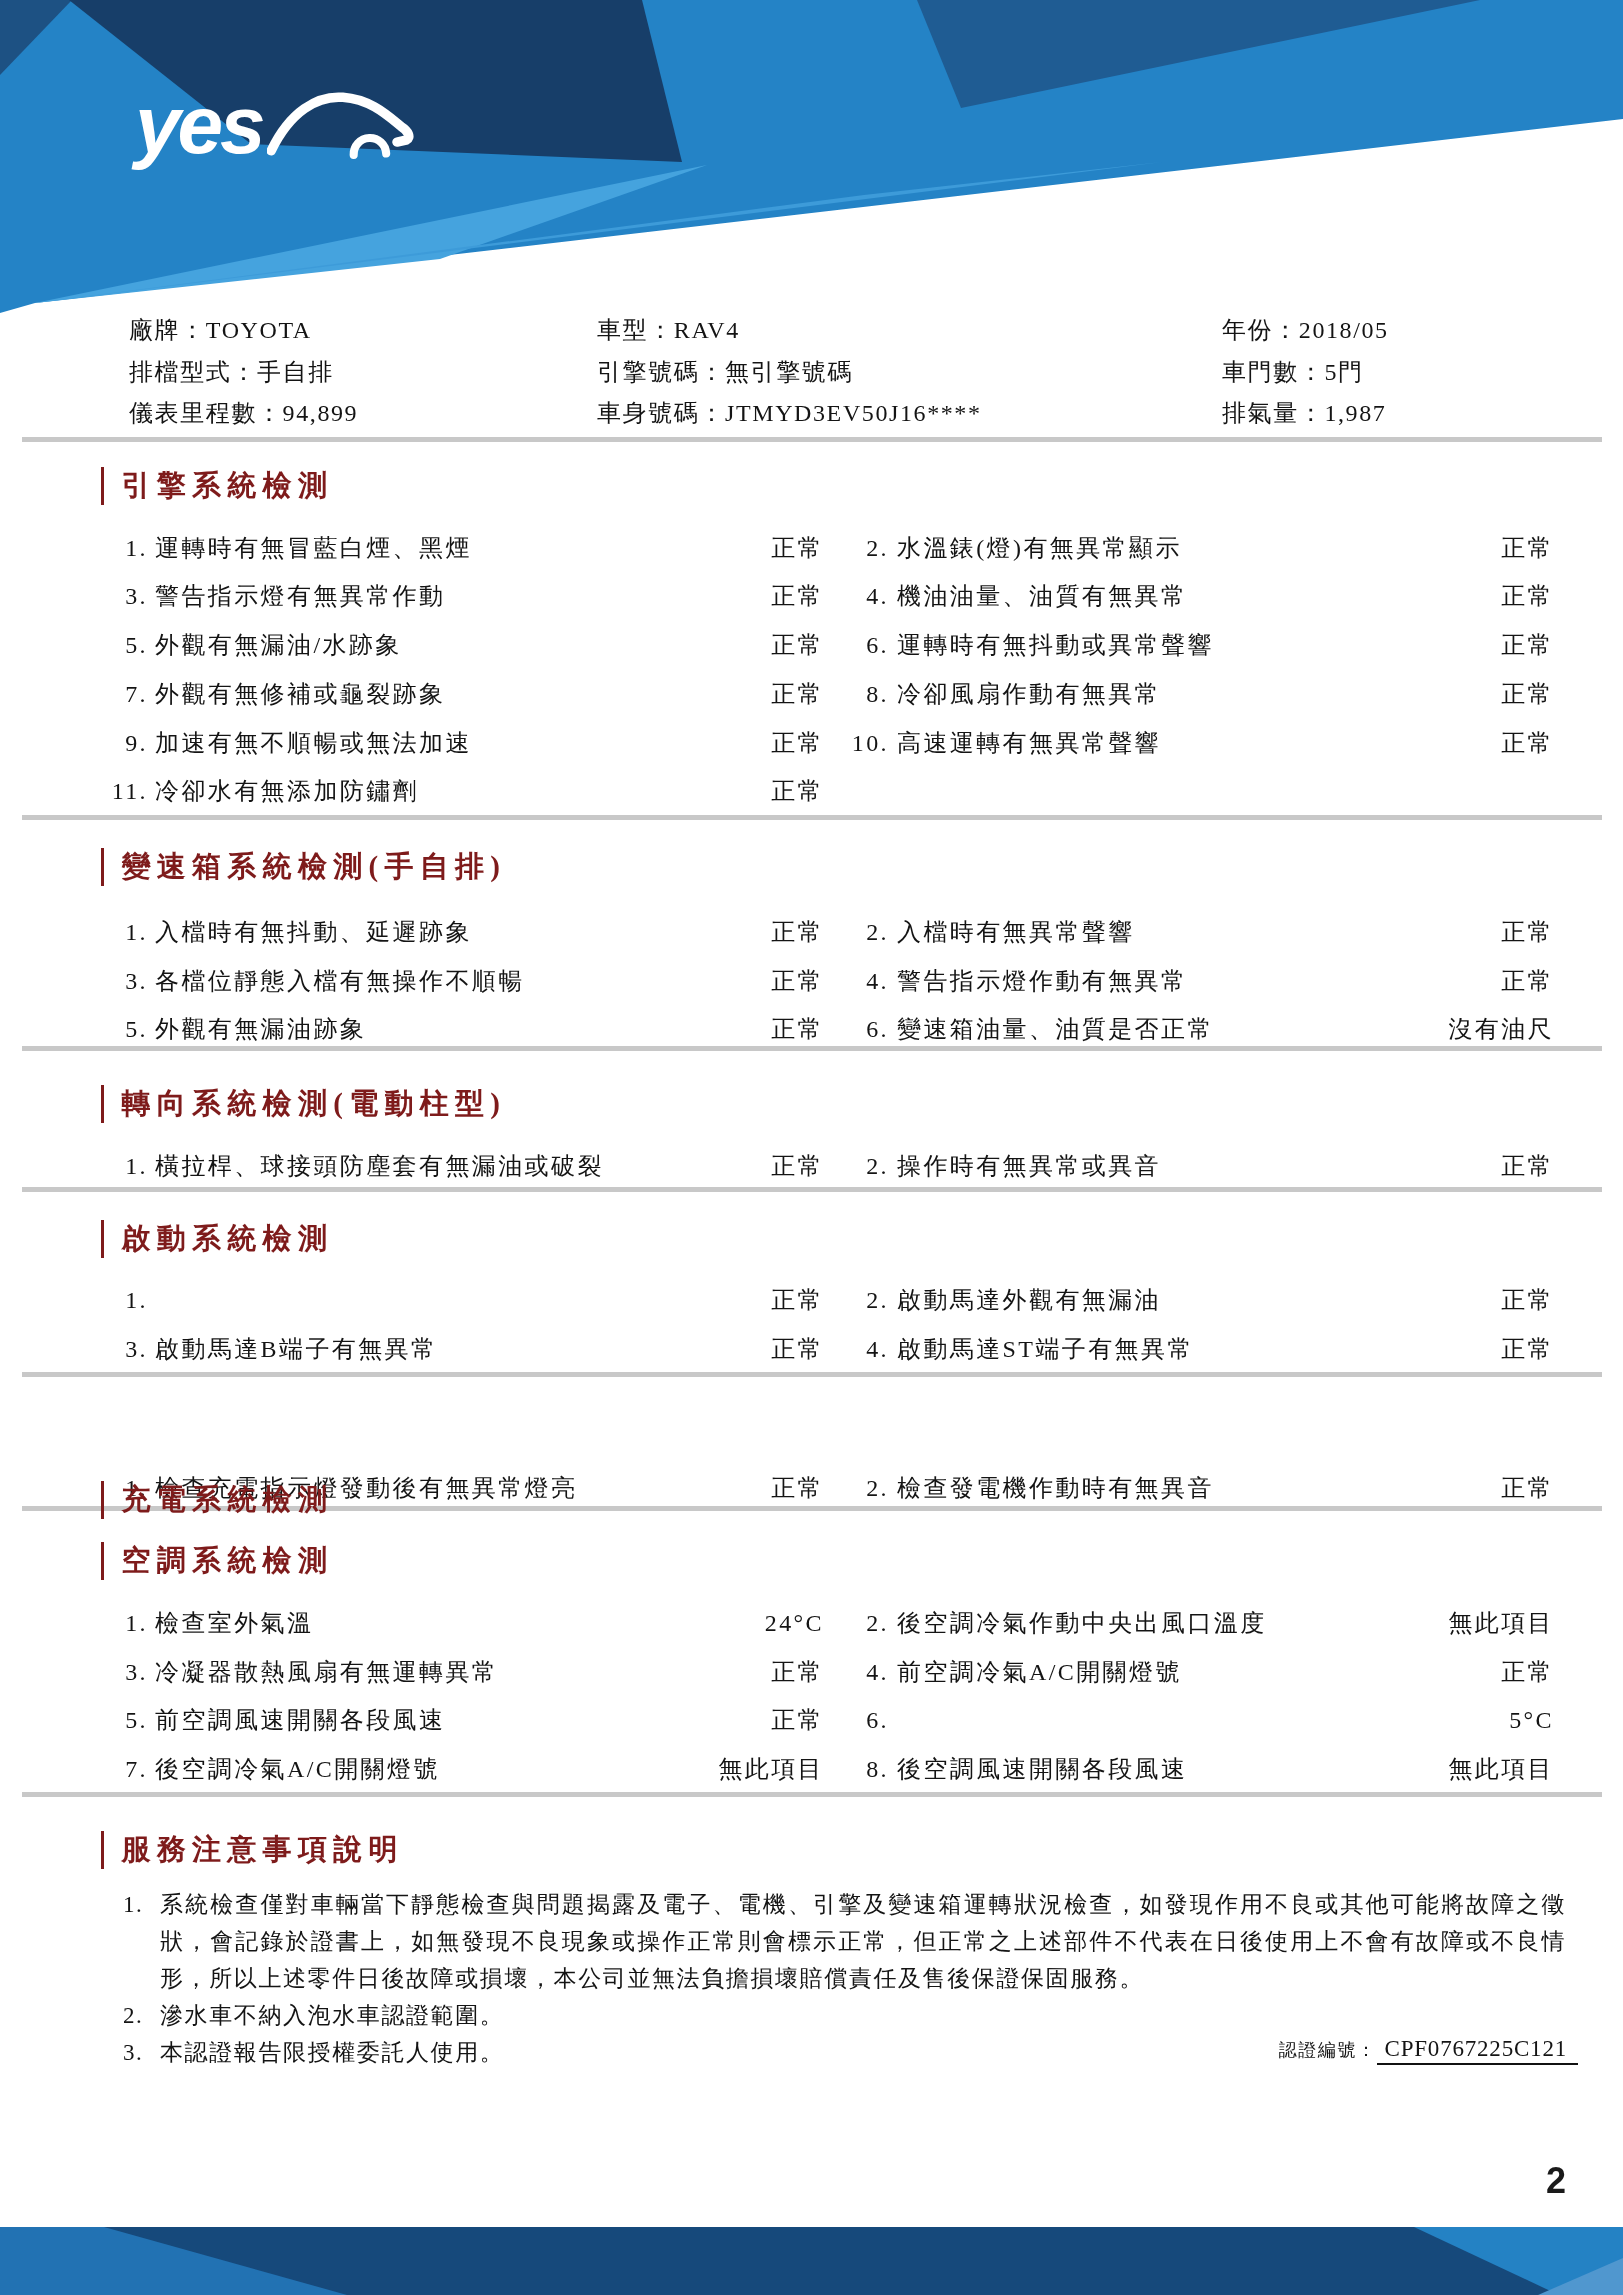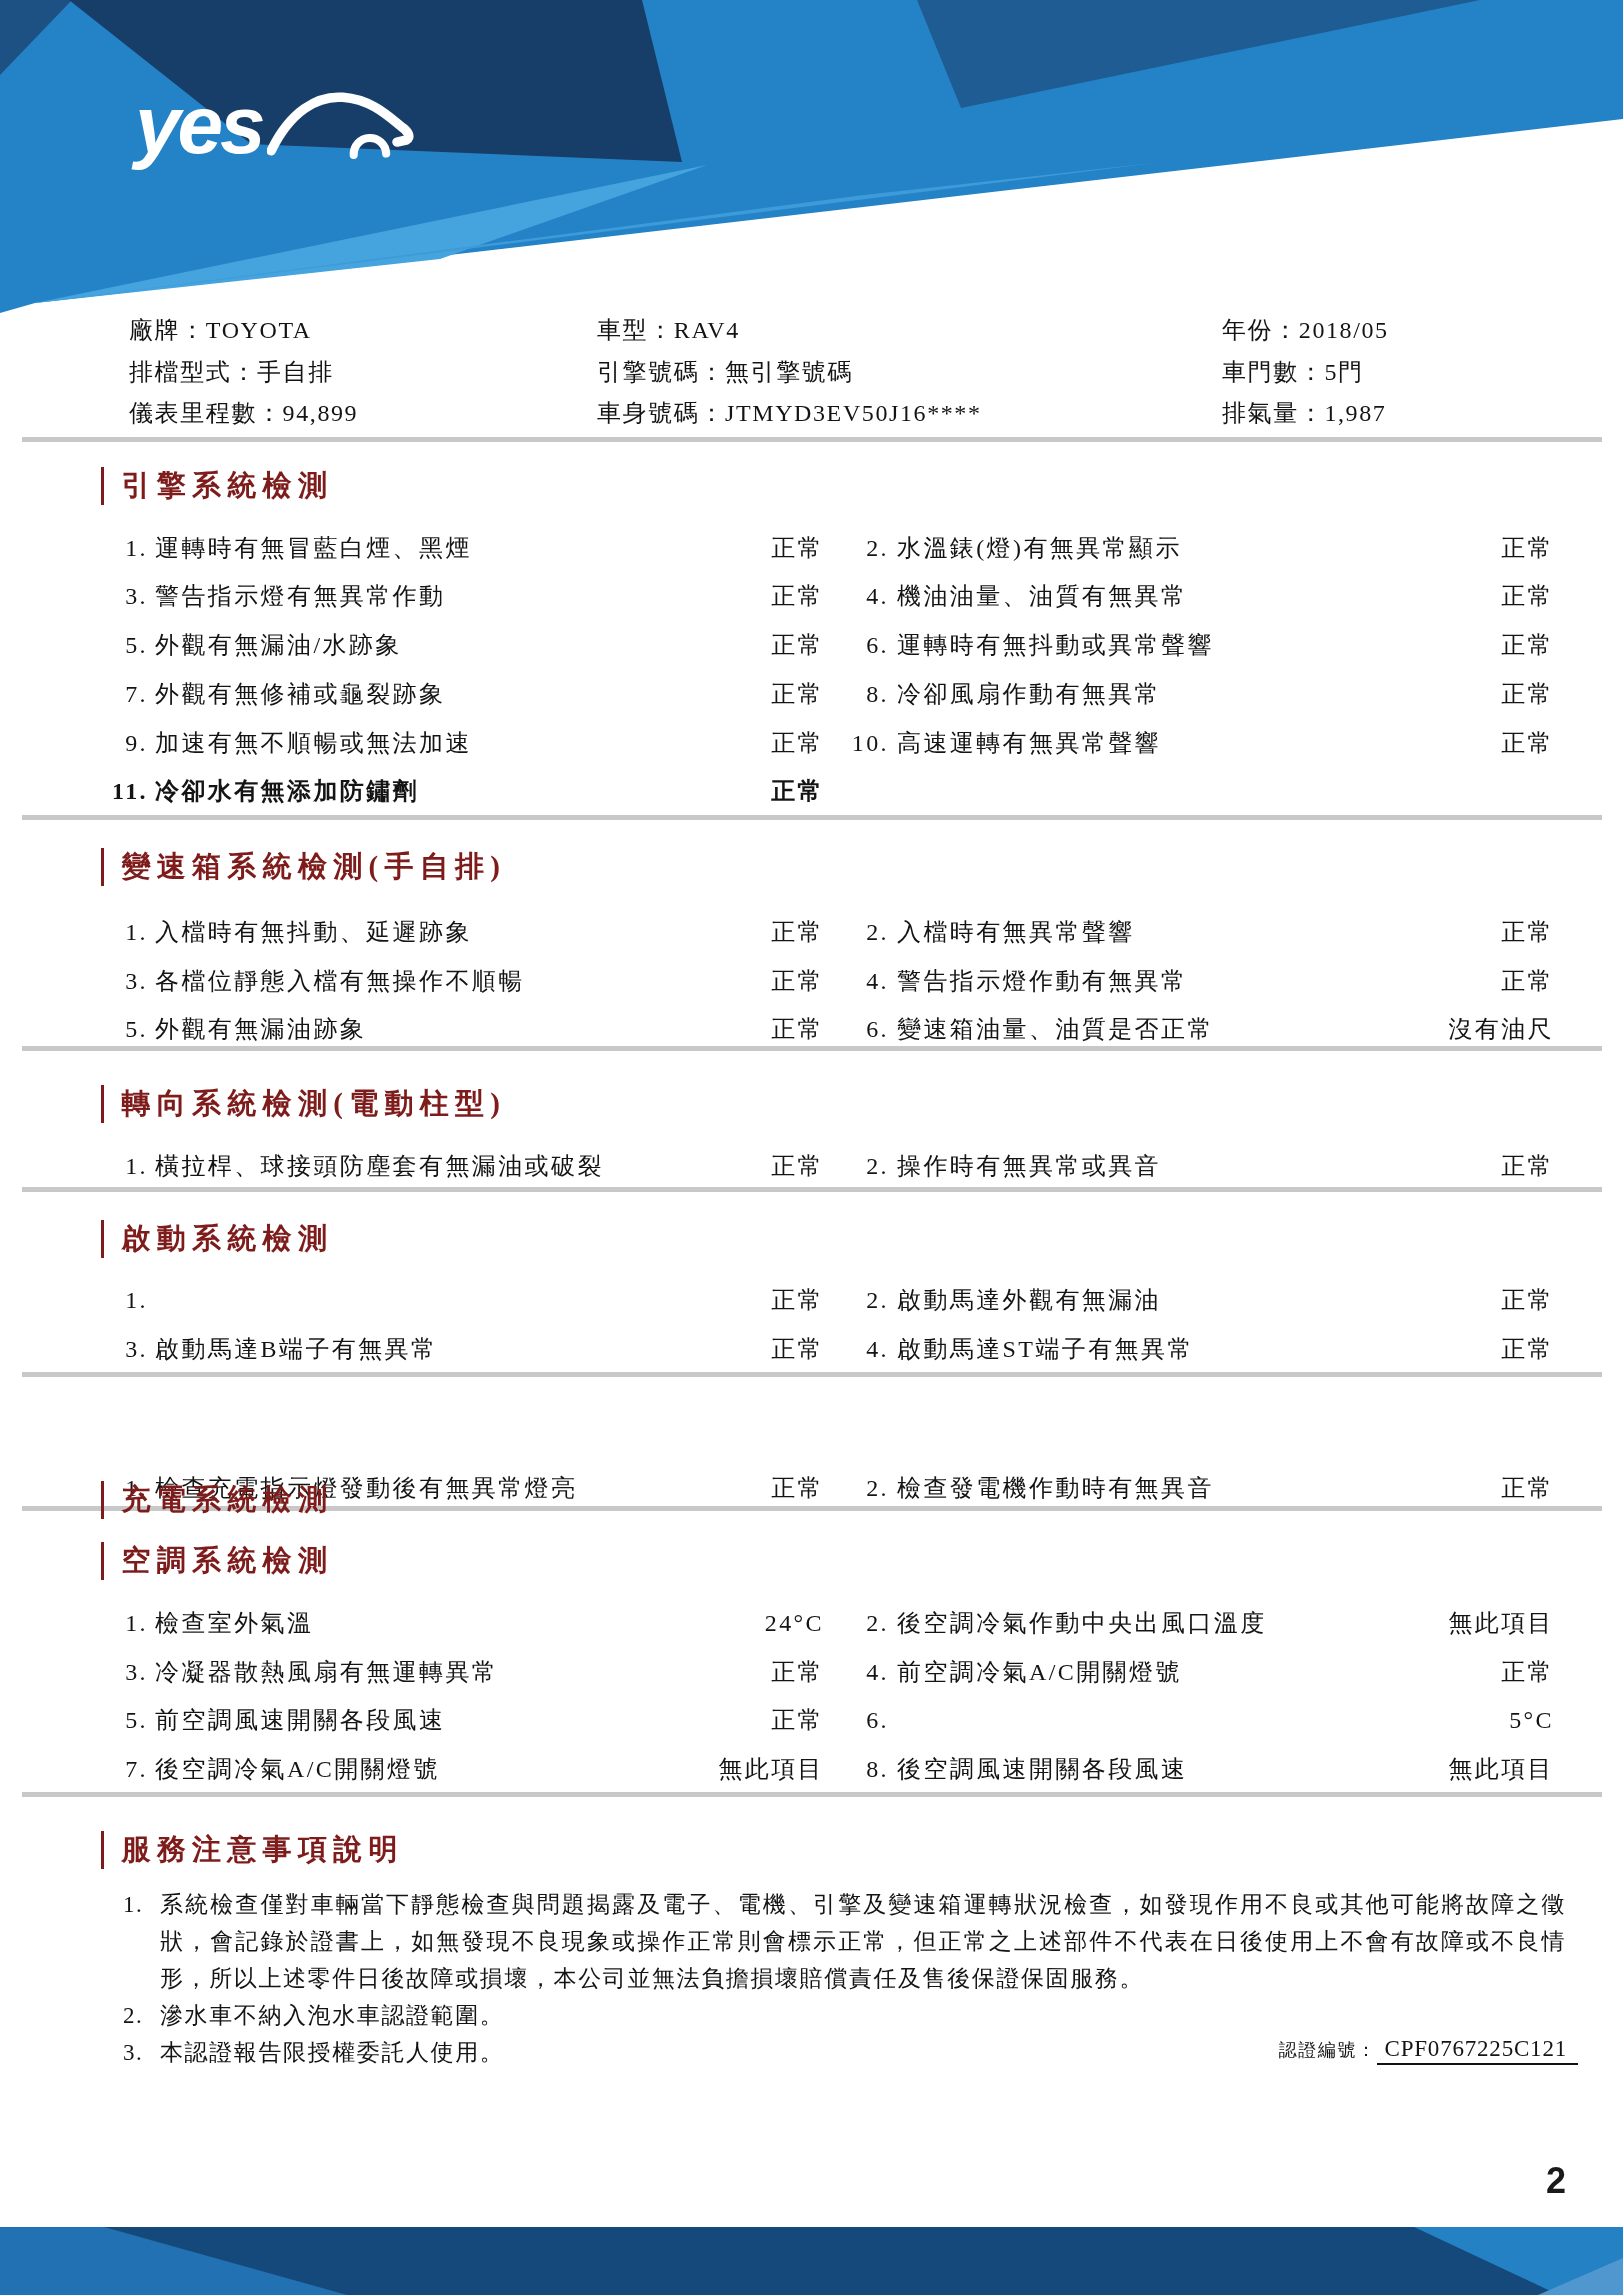--- a/index.html
+++ b/index.html
@@ -145,21 +145,21 @@
           <span class="i-res-r">正常</span>
         </div>
         <div class="item-row" style="top: 719px;">
           <span class="i-num-l">9.</span>
           <span class="i-txt-l">加速有無不順暢或無法加速</span>
           <span class="i-res-l">正常</span>
           <span class="i-num-r">10.</span>
           <span class="i-txt-r">高速運轉有無異常聲響</span>
           <span class="i-res-r">正常</span>
         </div>
-        <div class="item-row" style="top: 767px; font-weight: bold;">
+        <div class="item-row" style="top: 767px;">
           <span class="i-num-l">11.</span>
           <span class="i-txt-l">冷卻水有無添加防鏽劑</span>
           <span class="i-res-l">正常</span>
         </div>
       </div>
       <div>
         <div class="section-title" style="top: 847px; justify-content: flex-end;">
           <span class="bar"></span>
           <span>變速箱系統檢測(手自排)</span>
         </div>

